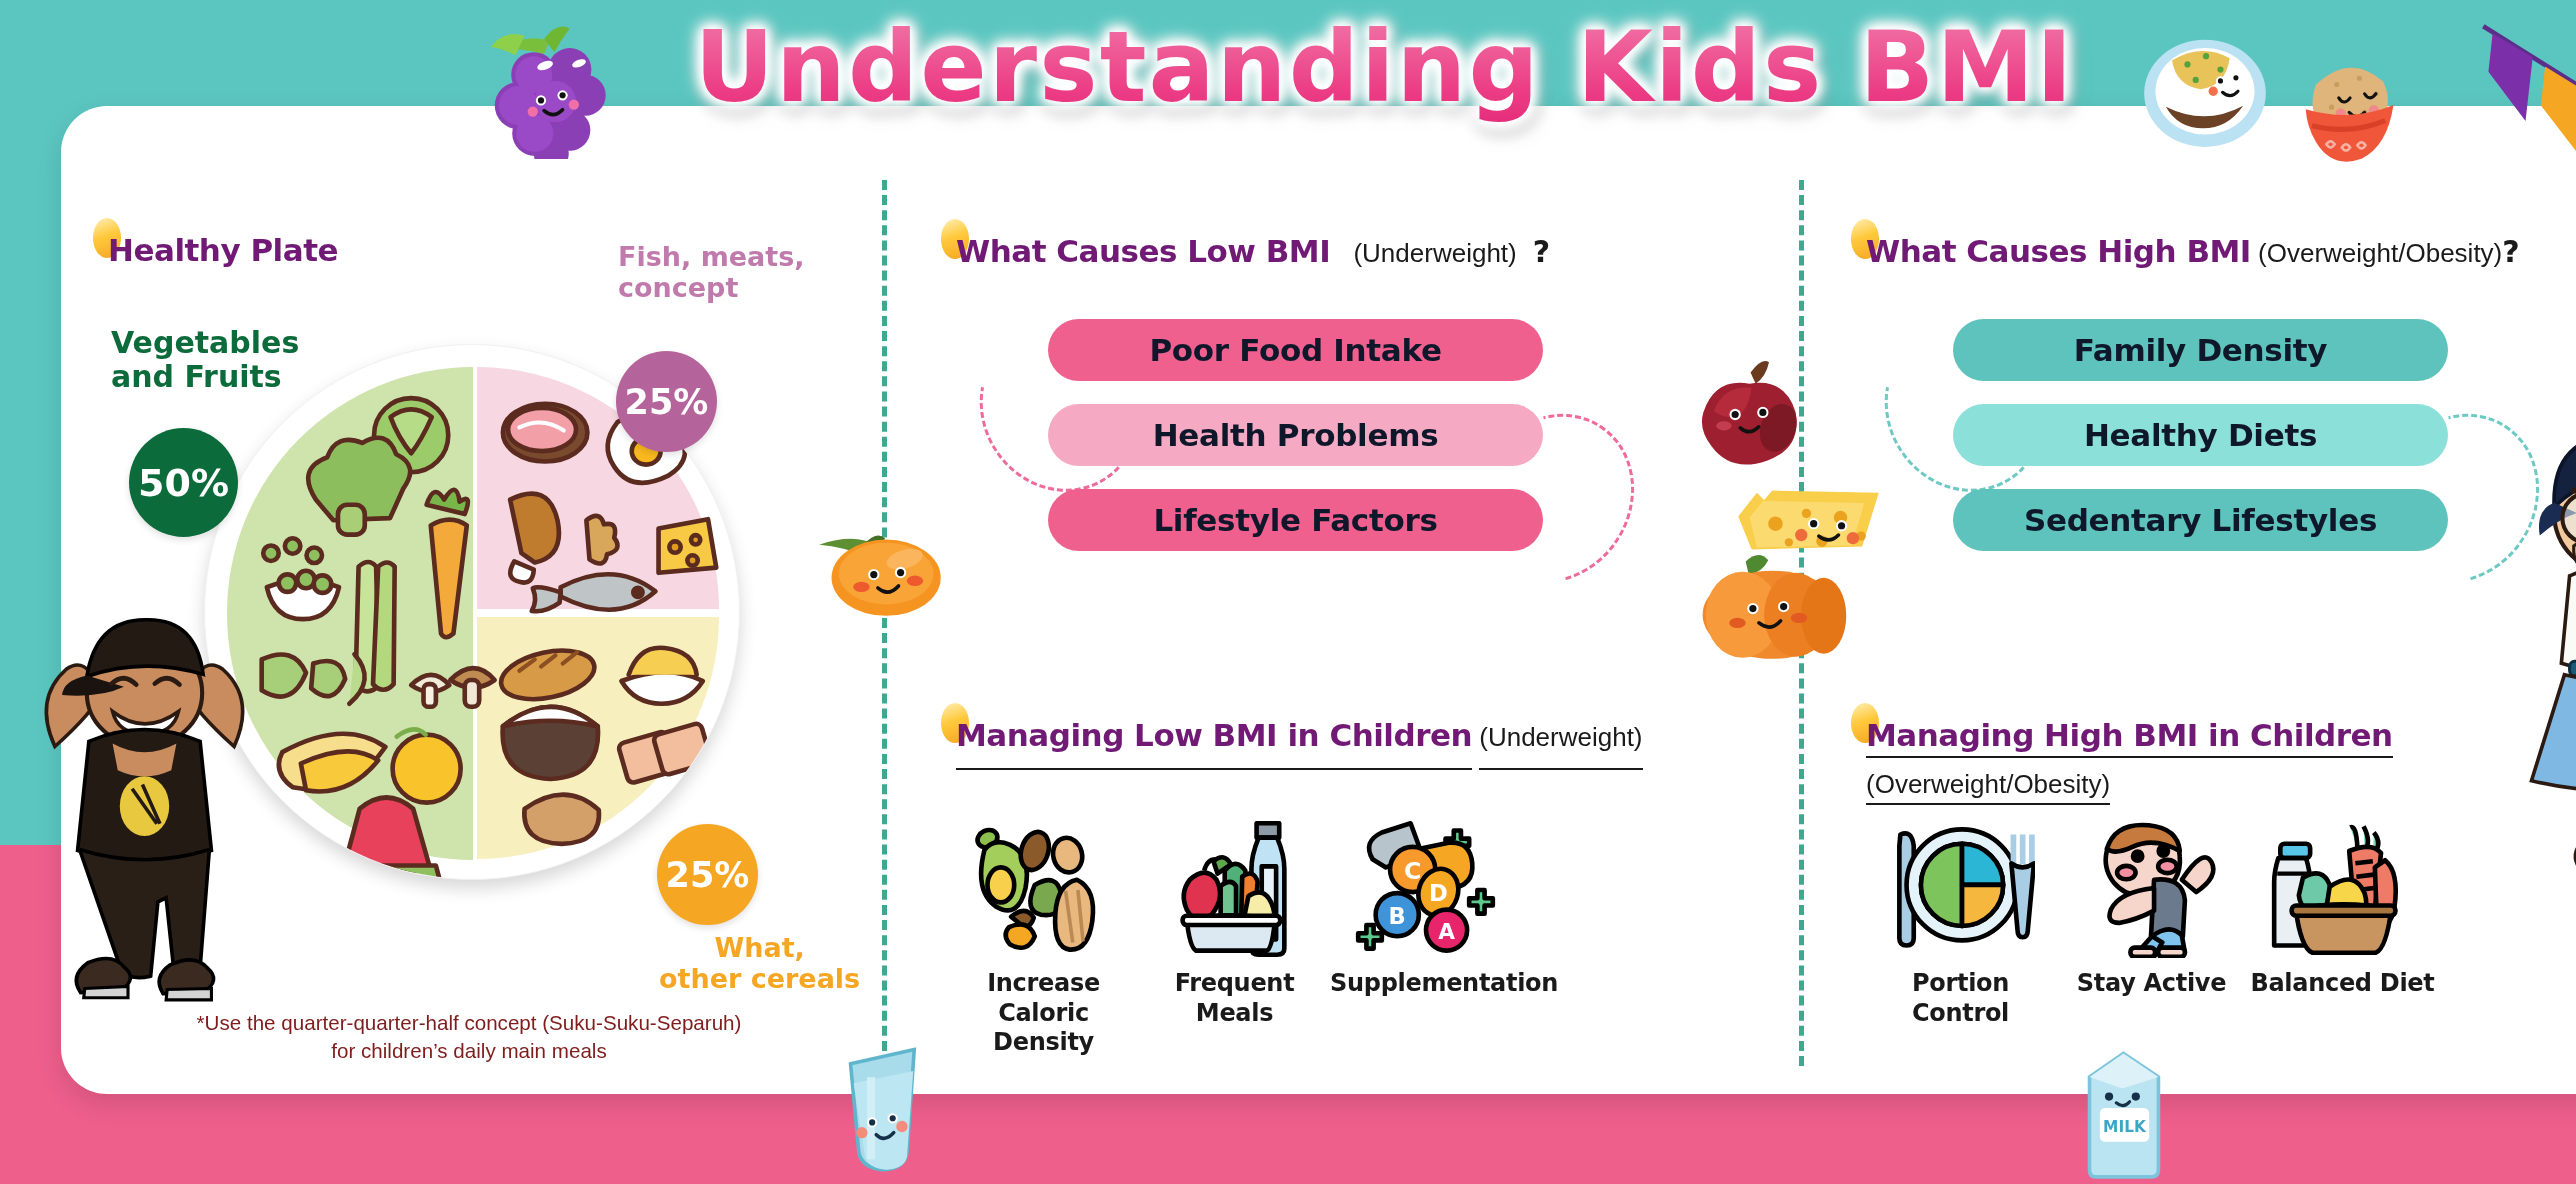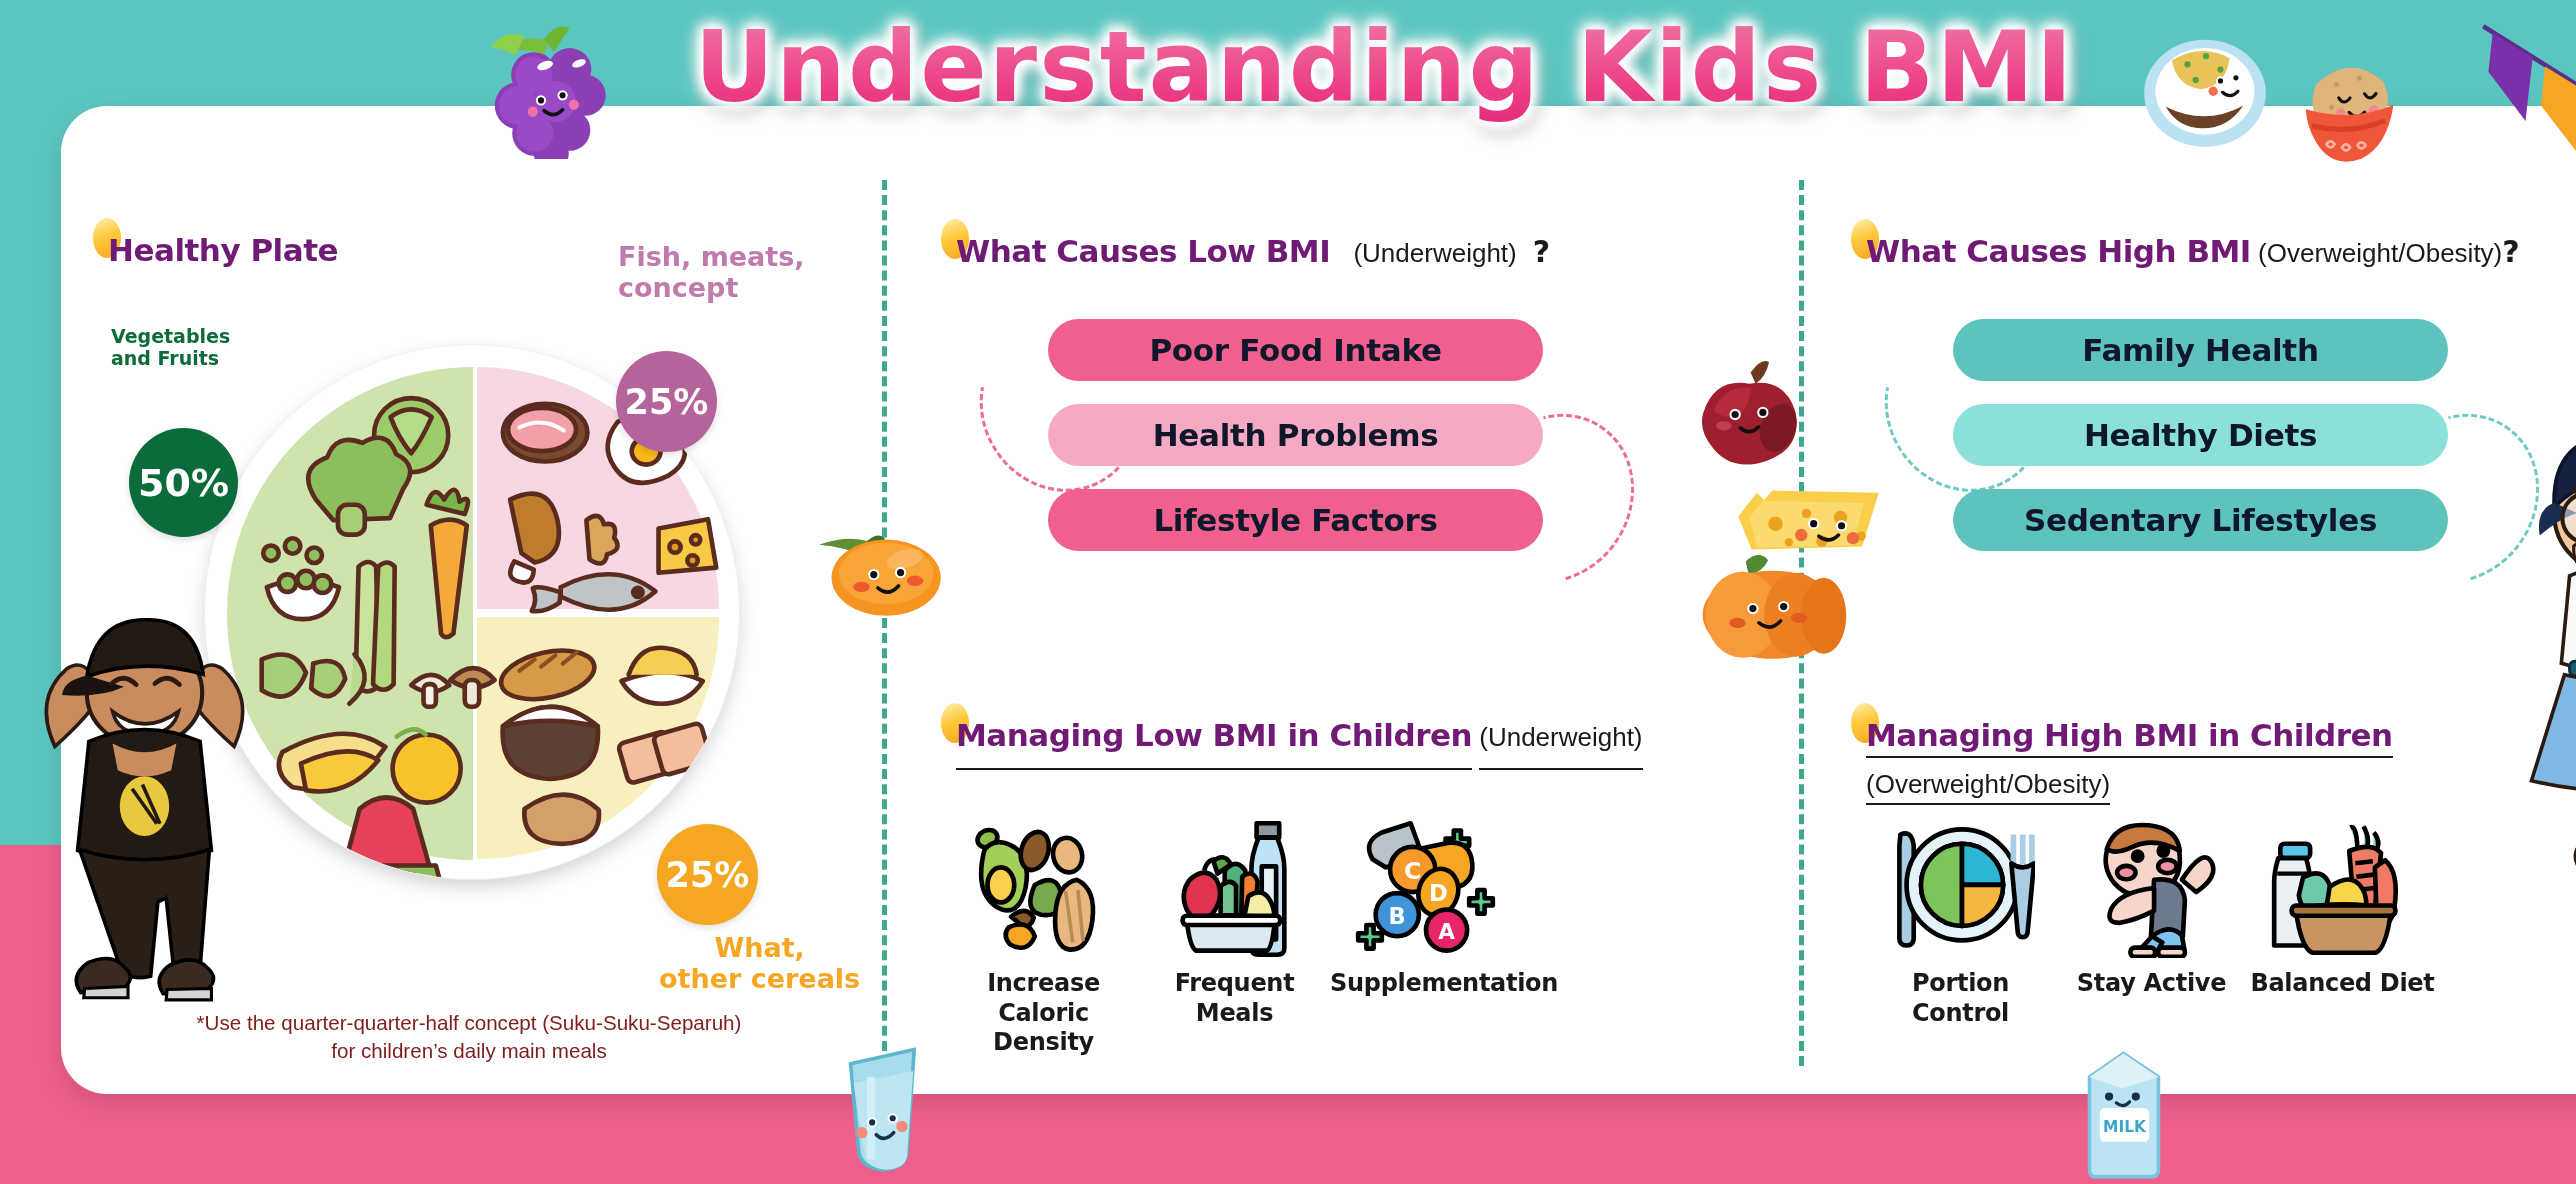--- a/index.html
+++ b/index.html
@@ -203,21 +203,21 @@
     color: #fff; font-weight: 900;
     font-family: "DejaVu Sans", sans-serif;
     z-index: 25;
     box-shadow: 0 3.1px 7.2px rgba(0,0,0,0.12);
   }
   .badge-50 { left: 129px; top: 428px; width: 109px; height: 109px; background: #0B6B3A; font-size: 38px; }
   .badge-25a { left: 616px; top: 351px; width: 101px; height: 101px; background: #B5639B; font-size: 35px; }
   .badge-25b { left: 657px; top: 824px; width: 101px; height: 101px; background: #F5A623; font-size: 35px; }
 
   .plate-label { position: absolute; font-weight: 900; font-family: "DejaVu Sans", sans-serif; z-index: 24; line-height: 1.14; }
-  .label-veg { left: 111px; top: 326px; font-size: 19px; color: #0B6B3A; }
+  .label-veg { left: 111px; top: 326px; font-size: 30px; color: #0B6B3A; }
   .label-fish { left: 618px; top: 242px; font-size: 27px; color: #C07AAC; }
   .label-rice { left: 659px; top: 933px; font-size: 27px; color: #F5A623; text-align: center; }
 
   .footnote {
     position: absolute;
     left: 103px; top: 1009px; width: 732px;
     text-align: center;
     font-size: 20.6px; color: #7f1d1d;
     line-height: 1.38;
     font-family: "Liberation Sans", sans-serif;
@@ -474,21 +474,21 @@
   <span class="bullet-dot"></span>
   <span class="h-main">What Causes High BMI</span>
   <span class="h-sub">(Overweight/Obesity)</span>
   <span class="h-q">?</span>
 </div>
 
 <div class="pill-group" style="left:1953px; top:319px;">
   <div class="arc left-teal"></div>
   <div class="arc right-teal"></div>
   <div class="pill teal-dark">
-    <span>Family Health</span>
+    <span>Family Density</span>
   </div>
   <div class="pill teal-light">
     <span>Healthy Diets</span>
   </div>
   <div class="pill teal-dark">
     <span>Sedentary Lifestyles</span>
   </div>
 </div>
 
 <div class="heading-2line" style="left:1866px; top:717px;">

